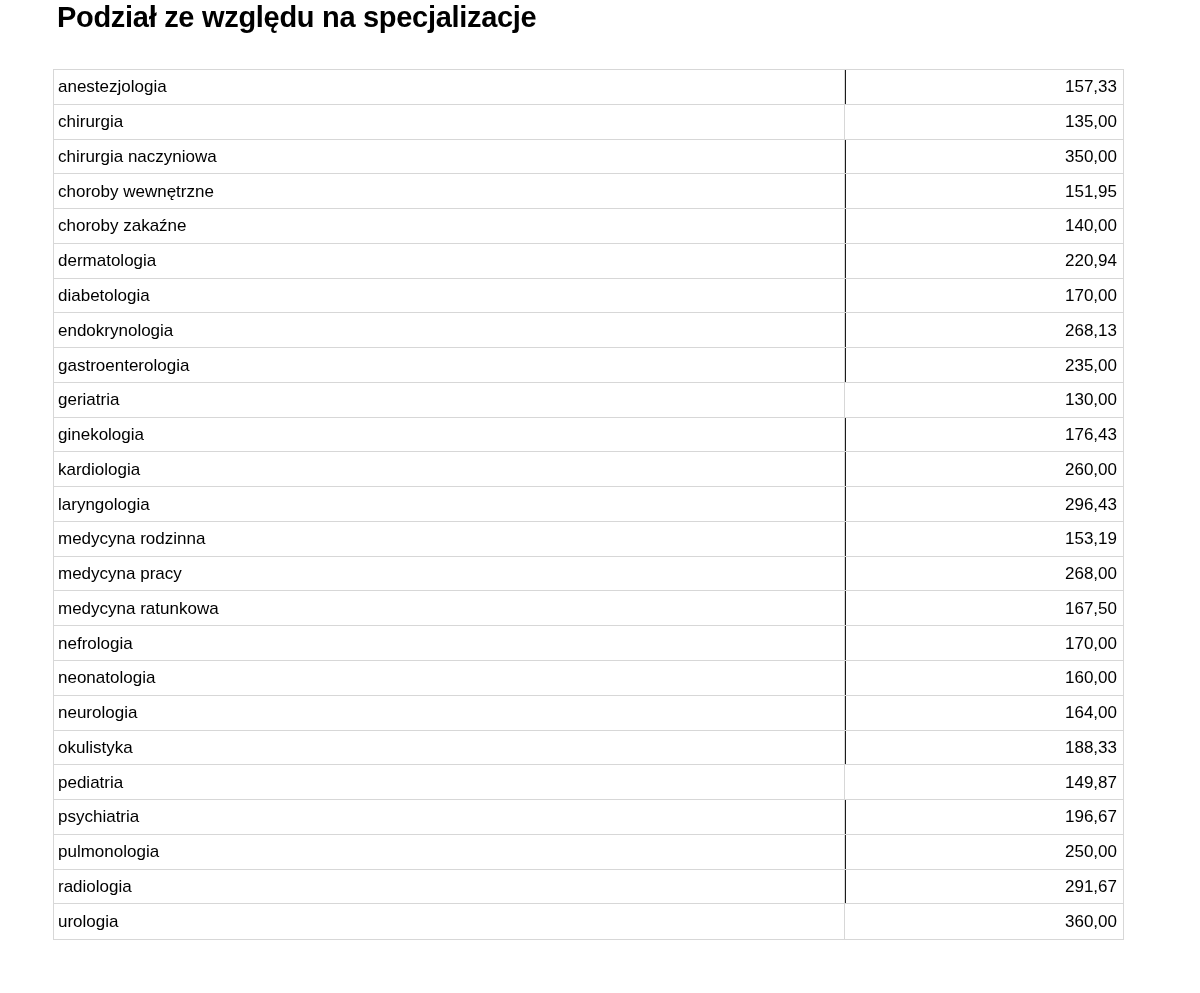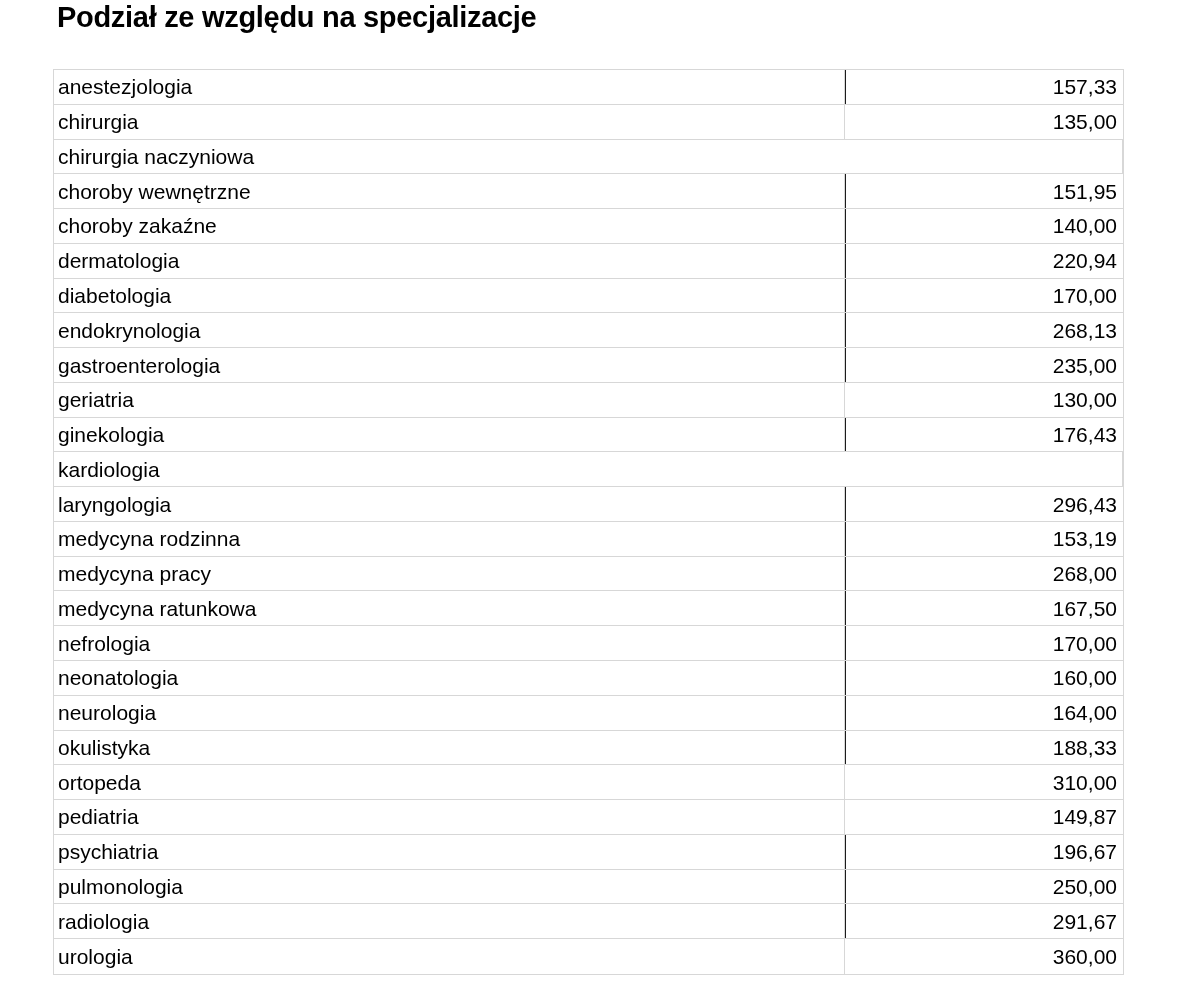--- a/index.html
+++ b/index.html
@@ -45,21 +45,21 @@
   }
   .row {
     display: flex;
     height: 34.77px;
     border-bottom: 1.5px solid var(--grid);
   }
   .row:last-child { border-bottom: none; }
   .cell {
     display: flex;
     align-items: center;
-    font-size: 21px;
+    font-size: 17px;
     line-height: 1;
     overflow: hidden;
     white-space: nowrap;
   }
   .name-cell {
     flex: 1 1 auto;
     border-right: 1.5px solid var(--grid);
     padding-left: 4px;
   }
   .value-cell {
@@ -91,20 +91,21 @@
   <div class="row">
         <div class="cell name-cell">anestezjologia</div>
         <div class="cell value-cell dark">157,33</div>
       </div>
       <div class="row">
         <div class="cell name-cell">chirurgia</div>
         <div class="cell value-cell">135,00</div>
       </div>
       <div class="row">
         <div class="cell name-cell">chirurgia naczyniowa</div>
+        <div class="cell value-cell dark">350,00</div>
       </div>
       <div class="row">
         <div class="cell name-cell">choroby wewnętrzne</div>
         <div class="cell value-cell dark">151,95</div>
       </div>
       <div class="row">
         <div class="cell name-cell">choroby zakaźne</div>
         <div class="cell value-cell dark">140,00</div>
       </div>
       <div class="row">
@@ -126,20 +127,21 @@
       <div class="row">
         <div class="cell name-cell">geriatria</div>
         <div class="cell value-cell">130,00</div>
       </div>
       <div class="row">
         <div class="cell name-cell">ginekologia</div>
         <div class="cell value-cell dark">176,43</div>
       </div>
       <div class="row">
         <div class="cell name-cell">kardiologia</div>
+        <div class="cell value-cell dark">260,00</div>
       </div>
       <div class="row">
         <div class="cell name-cell">laryngologia</div>
         <div class="cell value-cell dark">296,43</div>
       </div>
       <div class="row">
         <div class="cell name-cell">medycyna rodzinna</div>
         <div class="cell value-cell dark">153,19</div>
       </div>
       <div class="row">
@@ -160,24 +162,20 @@
       </div>
       <div class="row">
         <div class="cell name-cell">neurologia</div>
         <div class="cell value-cell dark">164,00</div>
       </div>
       <div class="row">
         <div class="cell name-cell">okulistyka</div>
         <div class="cell value-cell dark">188,33</div>
       </div>
       <div class="row">
-        <div class="cell name-cell">ortopeda</div>
-        <div class="cell value-cell">310,00</div>
-      </div>
-      <div class="row">
         <div class="cell name-cell">pediatria</div>
         <div class="cell value-cell">149,87</div>
       </div>
       <div class="row">
         <div class="cell name-cell">psychiatria</div>
         <div class="cell value-cell dark">196,67</div>
       </div>
       <div class="row">
         <div class="cell name-cell">pulmonologia</div>
         <div class="cell value-cell dark">250,00</div>

